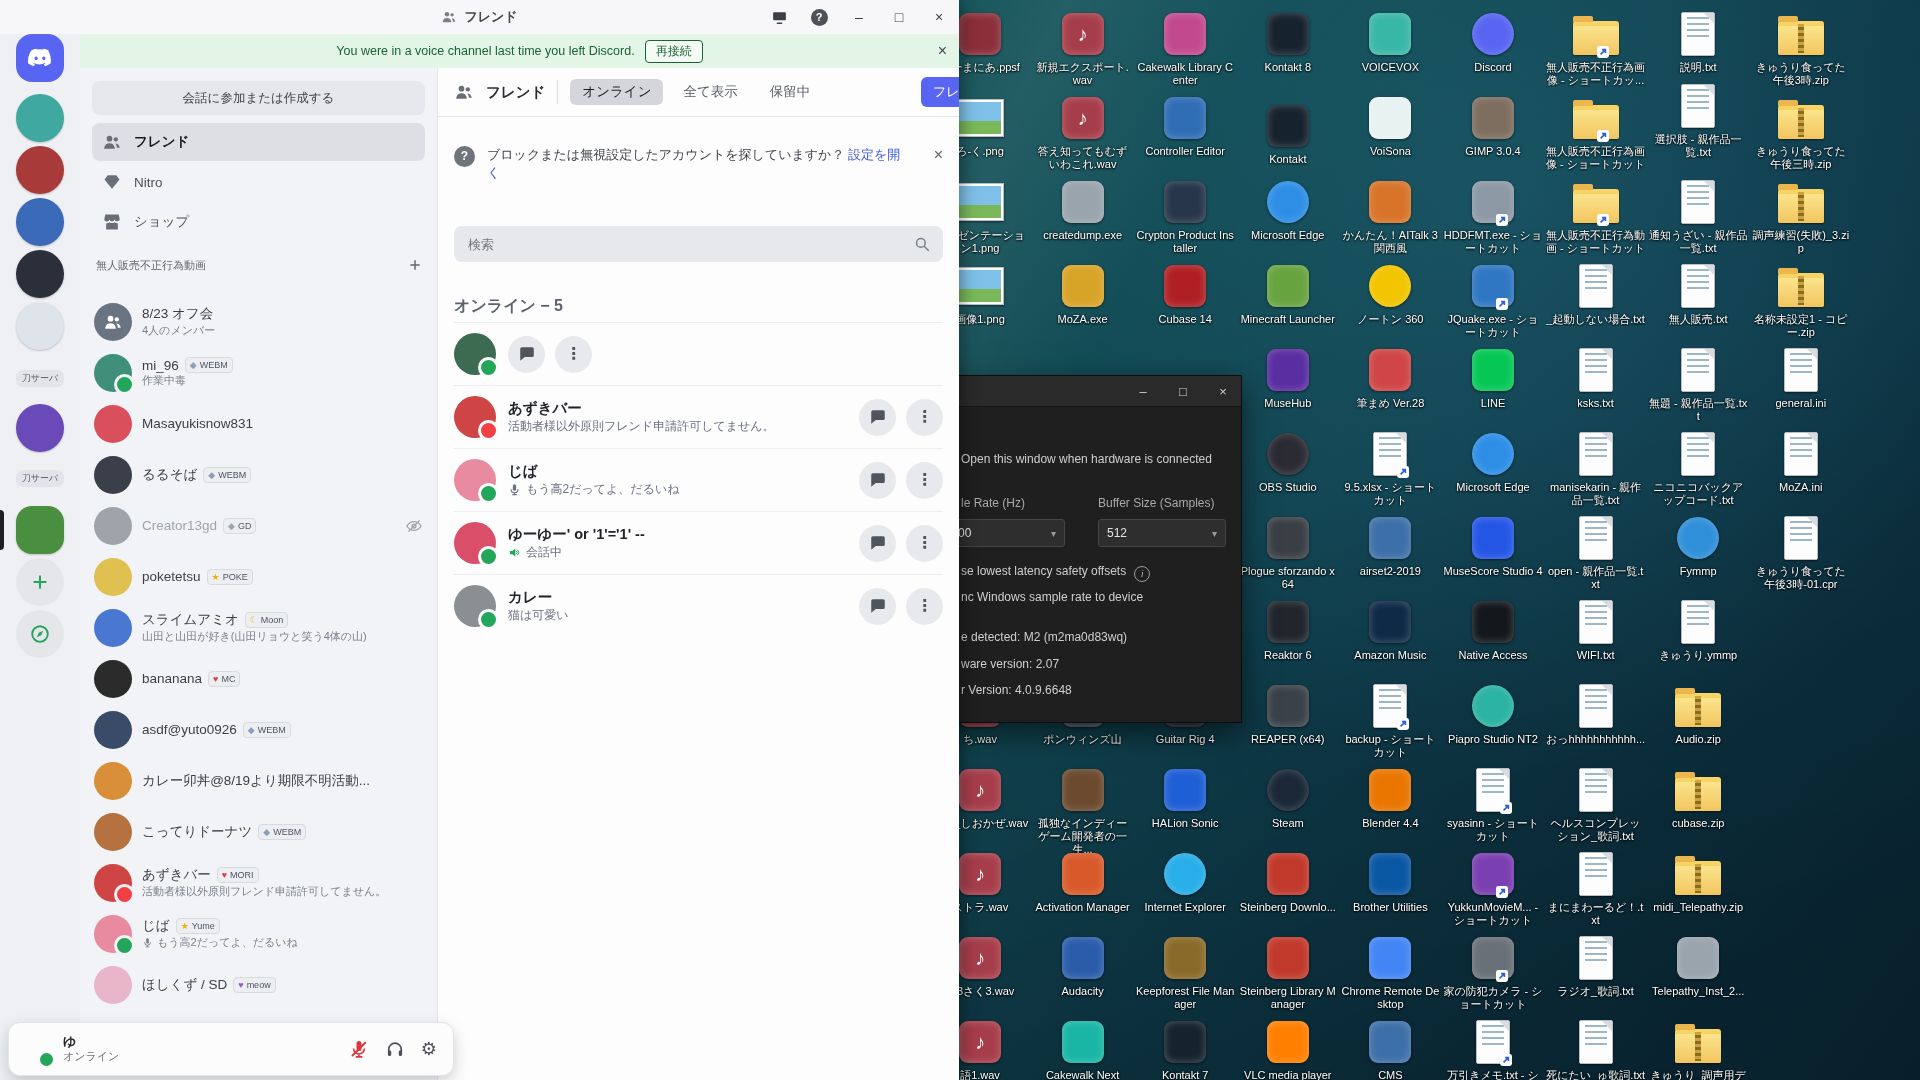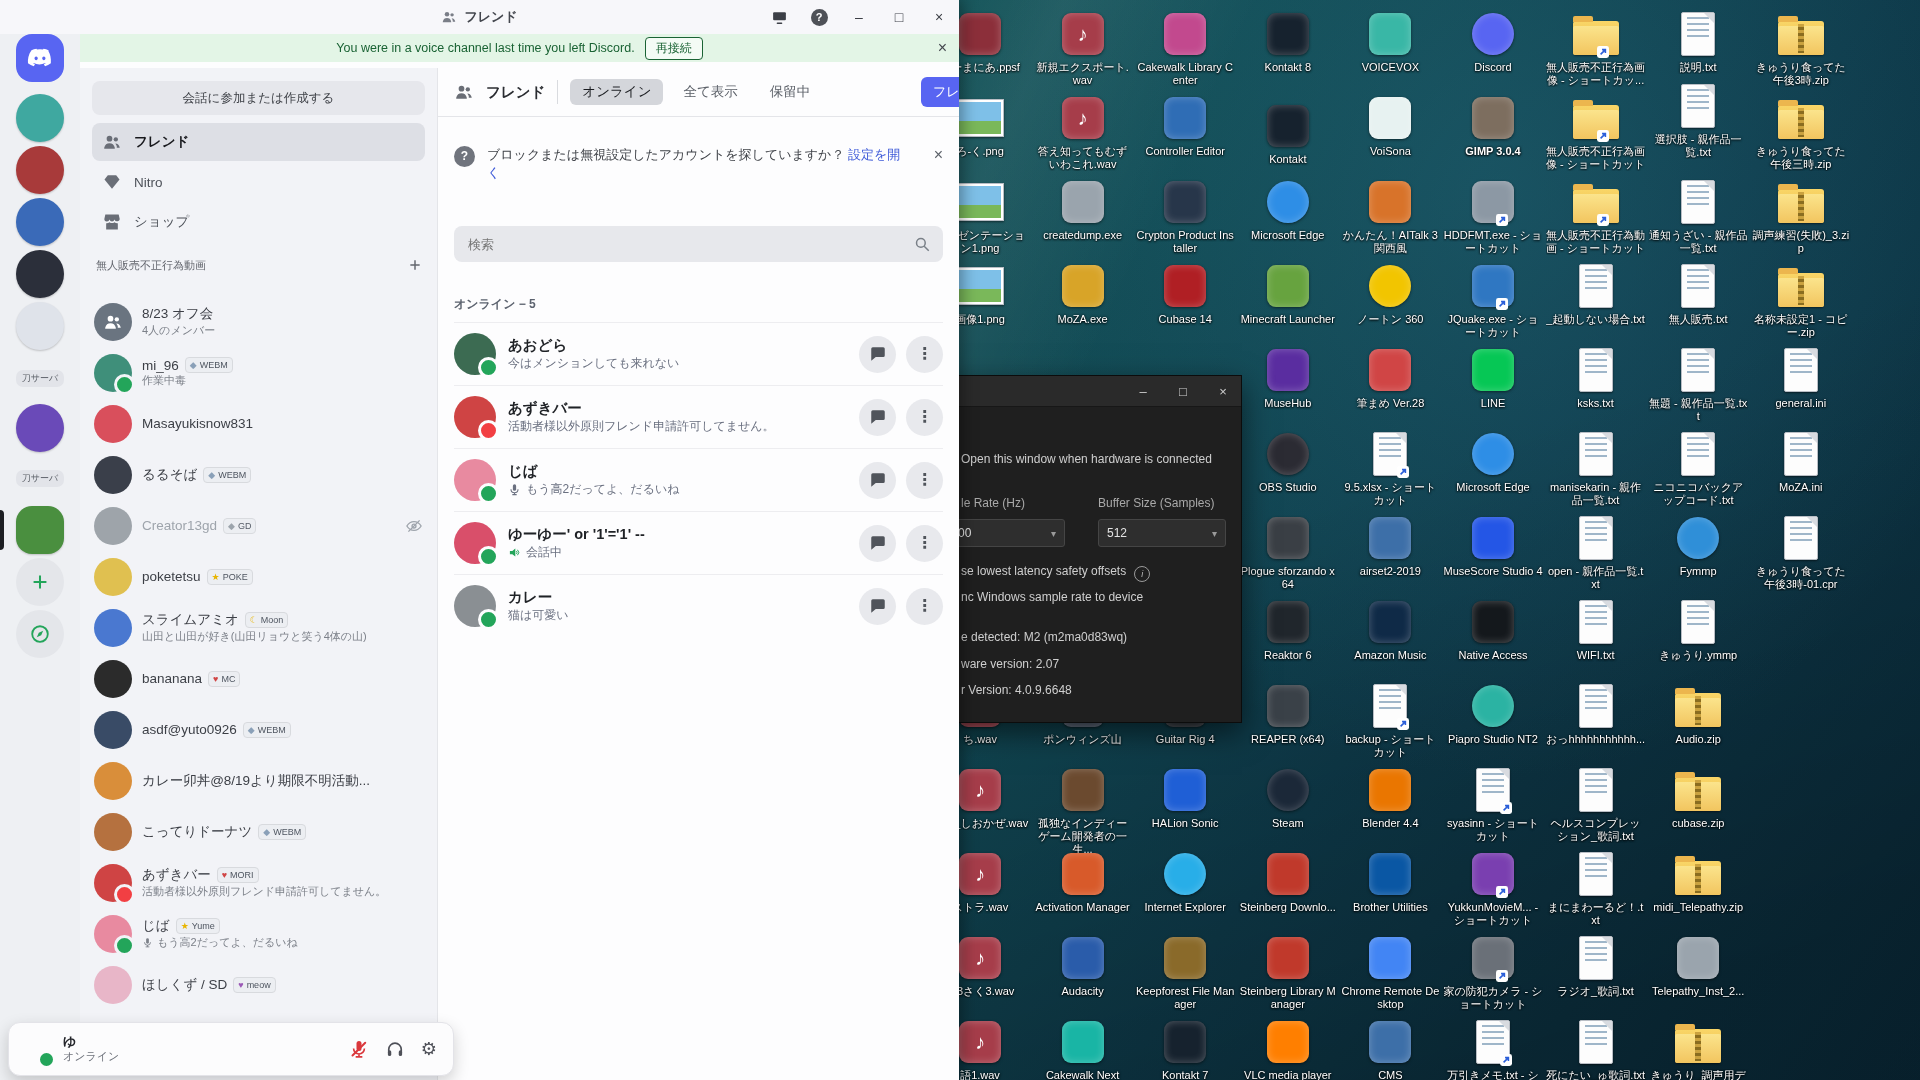--- a/index.html
+++ b/index.html
@@ -48,21 +48,21 @@
   
   .discord{position:absolute;left:0;top:0;width:959px;height:1080px;background:#fdfdfe;z-index:10;
     overflow:hidden;box-shadow:4px 0 14px rgba(0,0,0,.35);color:#313338;}
   .titlebar{position:absolute;top:0;left:0;right:0;height:34px;background:#f7f7fa;border-bottom:1px solid #e7e7ec;
     display:flex;align-items:center;justify-content:center;font-size:13px;color:#44474e;}
   .tb-title{display:flex;gap:7px;align-items:center;font-weight:bold;}
   .tb-title .i{width:16px;height:16px;color:#7a7e87;}
   .tb-right{position:absolute;right:0;top:0;height:34px;display:flex;align-items:center;}
   .tb-ic{width:40px;height:34px;display:flex;align-items:center;justify-content:center;color:#3c3f46;font-size:14px;}
   .help-badge{width:17px;height:17px;border-radius:50%;background:#4e5157;color:#fff;font-size:11px;line-height:17px;text-align:center;font-weight:bold;}
-  .banner{position:absolute;left:80px;right:0;top:34px;height:28px;background:#e3f5e6;display:flex;align-items:center;
+  .banner{position:absolute;left:80px;right:0;top:34px;height:34px;background:#e3f5e6;display:flex;align-items:center;
     justify-content:center;gap:10px;font-size:12.5px;color:#1a6334;}
   .banner .reconnect{border:1px solid #1a6334;color:#1a6334;background:rgba(255,255,255,.6);border-radius:4px;
     padding:2px 10px;font-size:12px;cursor:pointer;}
   .banner .bx{position:absolute;right:12px;color:#44474e;font-size:16px;cursor:pointer;}
   
   .rail{position:absolute;left:0;top:34px;bottom:0;width:80px;background:#eef0f3;}
   .rail-item{position:absolute;left:0;width:80px;display:flex;justify-content:center;}
   .rail-av{width:48px;height:48px;border-radius:50%;box-shadow:0 1px 2px rgba(0,0,0,.2);}
   .rail-home{width:48px;height:48px;border-radius:16px;background:#5865f2;color:#fff;display:flex;align-items:center;justify-content:center;}
   .rail-home svg{width:28px;height:28px;}
@@ -124,21 +124,21 @@
   .info-row{position:absolute;top:78px;left:16px;right:16px;height:50px;display:flex;align-items:flex-start;gap:12px;font-size:13px;color:#3f4248;}
   .qicon{flex:none;width:21px;height:21px;border-radius:50%;background:#70747d;color:#fff;font-size:12px;font-weight:bold;
     text-align:center;line-height:21px;}
   .info-text{line-height:18px;max-width:420px;}
   .link{color:#3f5bd8;cursor:pointer;}
   .info-x{margin-left:auto;color:#5c6169;font-size:16px;cursor:pointer;}
   .search-box{position:absolute;top:158px;left:16px;right:16px;height:36px;background:#e7e8ec;border-radius:8px;
     display:flex;align-items:center;padding:0 12px;}
   .search-box input{flex:1;border:none;background:transparent;outline:none;font-size:13px;color:#33363c;font-family:inherit;}
   .search-box .i{width:18px;height:18px;color:#7a8088;}
-  .section-label{position:absolute;top:228px;left:16px;font-size:12px;font-weight:bold;color:#5c636f;text-align:center;}
+  .section-label{position:absolute;top:228px;left:16px;font-size:16px;font-weight:bold;color:#5c636f;text-align:center;}
   .friend-list{position:absolute;top:254px;left:16px;right:16px;bottom:0;}
   .frow{height:62px;display:flex;align-items:center;gap:12px;border-top:1px solid #ededf0;cursor:pointer;}
   .f-av{width:42px;height:42px;border-radius:50%;position:relative;flex:none;}
   .f-av .dot{border-color:#fdfdfe;}
   .f-texts{min-width:0;flex:1;}
   .f-name{font-size:14.5px;font-weight:bold;color:#1f2226;white-space:nowrap;overflow:hidden;text-overflow:ellipsis;}
   .f-sub{font-size:12px;color:#6a7080;display:flex;align-items:center;gap:5px;white-space:nowrap;overflow:hidden;}
   .f-sub .i{width:13px;height:13px;flex:none;}
   .f-sub .i.green{color:#23a55a;}
   .f-acts{display:flex;gap:10px;flex:none;}
@@ -247,21 +247,21 @@
           <div class="ic-app" style="background:#16222e"></div>
         </div>
         <div class="lbl">Kontakt</div>
       </div>
       <div class="dicon" style="left: 1339.4px; top: 94px;">
         <div class="glyph">
           <div class="ic-app" style="background:#e7f2f1"></div>
         </div>
         <div class="lbl">VoiSona</div>
       </div>
-      <div class="dicon" style="left: 1442px; top: 94px; font-weight: bold;">
+      <div class="dicon" style="left: 1442px; top: 94px;">
         <div class="glyph">
           <div class="ic-app" style="background:#7d6e5f"></div>
         </div>
         <div class="lbl">GIMP 3.0.4</div>
       </div>
       <div class="dicon" style="left: 1544.6px; top: 94px;">
         <div class="glyph">
           <div class="ic-folder"></div>
           <svg class="sc" viewBox="0 0 10 10">
             <rect width="10" height="10" rx="2" fill="#fff"></rect>
@@ -1344,26 +1344,20 @@
               <path d="M14.9 14.9L21 21"></path>
             </svg>
           </span>
       </div>
       <div class="section-label">オンライン − 5</div>
       <div class="friend-list">
           <div class="frow">
             <div class="f-av" style="background: rgb(60, 107, 82);">
               <span class="dot"></span>
             </div>
-            <div class="f-texts">
-              <div class="f-name">あおどら</div>
-              <div class="f-sub">
-                <span>今はメンションしても来れない</span>
-              </div>
-            </div>
             <div class="f-acts">
               <div class="act">
                 <svg viewBox="0 0 24 24" fill="currentColor">
                   <path d="M3 5a2 2 0 0 1 2-2h14a2 2 0 0 1 2 2v9a2 2 0 0 1-2 2H9l-6 5z"></path>
                 </svg>
               </div>
               <div class="act">
                 <span class="dots">⋮</span>
               </div>
             </div>

